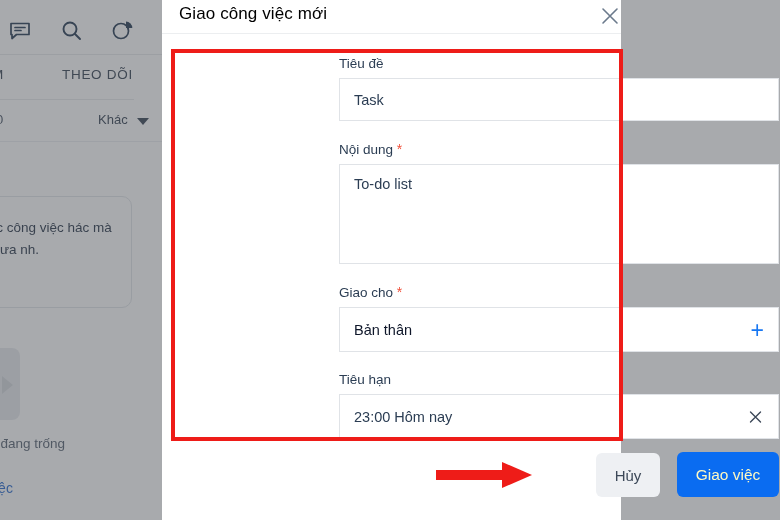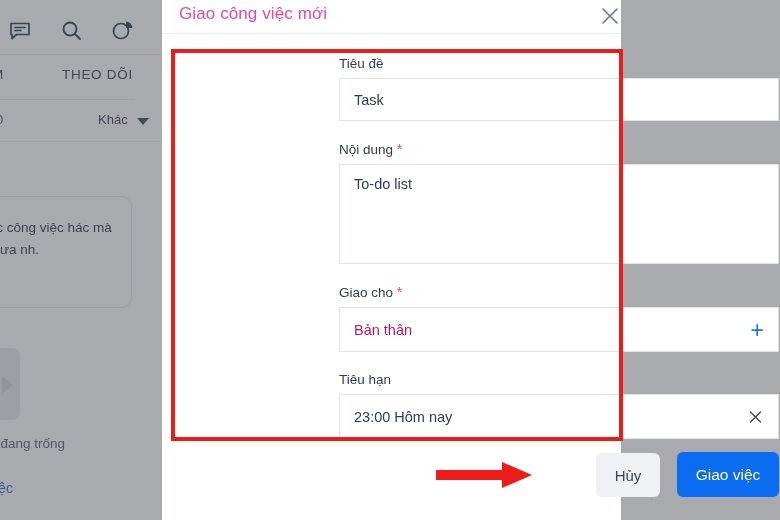--- a/index.html
+++ b/index.html
@@ -44,40 +44,40 @@
     border-top:9px solid transparent;border-bottom:9px solid transparent;border-left:11px solid #d6d9de;}
   .bg-empty{position:absolute;left:-10px;top:436px;font-size:13.5px;color:#5b6675;}
   .bg-link{position:absolute;left:-12px;top:480px;font-size:14px;color:#2f6fd0;}
 
   .dim{position:absolute;inset:0;background:rgba(70,74,80,0.47);}
 
   
   .modal{position:absolute;left:162px;top:0;width:459px;height:520px;background:#fff;}
   .modal-header{position:absolute;left:0;top:0;width:459px;height:34px;
     border-bottom:1px solid #eceef0;box-sizing:border-box;}
-  .modal-title{position:absolute;left:17px;top:4px;font-size:17px;color:#ec4899;letter-spacing:.1px;}
+  .modal-title{position:absolute;left:17px;top:4px;font-size:17px;color:#000000;letter-spacing:.1px;}
   .close-btn{position:absolute;left:597px;top:3px;width:26px;height:26px;cursor:pointer;}
   .close-btn svg{display:block;width:26px;height:26px;}
 
   
   .redbox{position:absolute;left:171px;top:49px;width:452px;height:392px;
     border:4px solid #ee1c18;box-sizing:border-box;pointer-events:none;}
 
   .form{position:absolute;left:177px;top:56px;width:440px;}
   .field{margin-bottom:2px;}
   .flabel{font-size:13.5px;color:#2b3d53;margin-bottom:7px;display:block;}
   .req{color:#f0503a;font-size:14px;}
   .inp{
     width:440px;box-sizing:border-box;border:1px solid #e0e3e7;border-radius:0;
     background:#fff;font-size:14.5px;color:#2b3d53;padding:11px 14px;position:relative;
   }
   .inp-title{height:43px;line-height:21px;}
   .inp-area{height:100px;}
   .inp-row{height:45px;display:flex;align-items:center;}
-  .ph{color:#be185d;}
+  .ph{color:#0f172a;}
   .plus{position:absolute;right:14px;top:50%;transform:translateY(-50%);color:#1877f2;font-size:23px;line-height:1;font-weight:400;cursor:pointer;}
   .clearx{position:absolute;right:14px;top:50%;transform:translateY(-50%);width:17px;height:17px;cursor:pointer;}
   .clearx svg{display:block;width:17px;height:17px;}
 
   .gap1{height:18px;}
   .gap2{height:18px;}
   .gap3{height:18px;}
 
   
   .btn-cancel{position:absolute;left:434px;top:453px;width:64px;height:44px;

